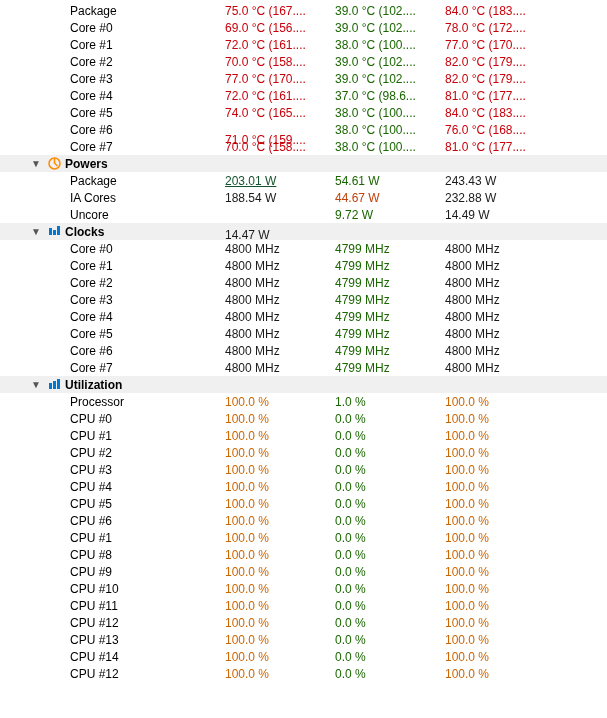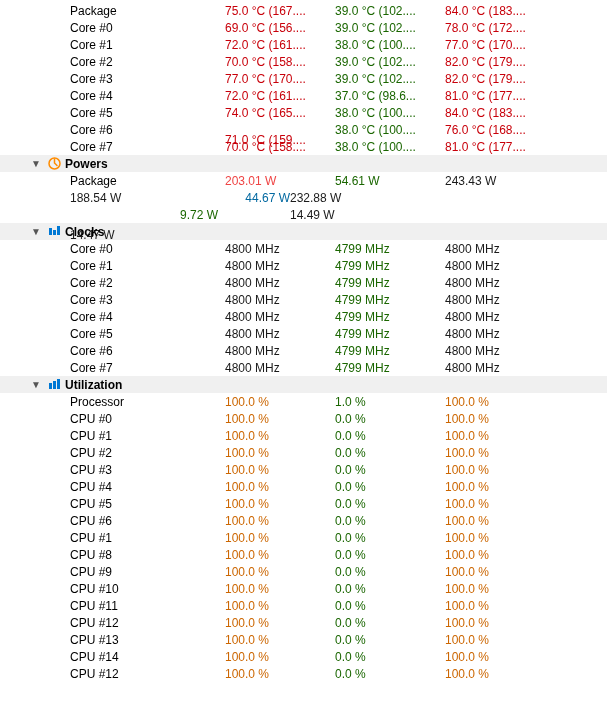--- a/index.html
+++ b/index.html
@@ -121,30 +121,32 @@
         <span class="section-icon">
           <svg width="13" height="13" viewBox="0 0 13 13">
             <circle cx="6.5" cy="6.5" r="5.5" fill="none" stroke="#ff8c00" stroke-width="1.5"></circle>
             <path d="M6.5 2v4l2.5 2.5" stroke="#ff8c00" stroke-width="1.5" fill="none" stroke-linecap="round"></path>
           </svg>
         </span>
         <span style="font-weight: bold;">Powers</span>
       </div>
       <div class="tree-row indent-4">
         <span class="label-col" style="min-width: 155px; color: rgb(0, 0, 0);">Package</span>
-        <span class="val1" style="color: #ef4444;">203.01 W</span>
+        <span class="val1" style="color: #14532d; text-decoration: underline;">203.01 W</span>
         <span class="val2" style="color: rgb(26, 102, 0);">54.61 W</span>
         <span class="val3" style="color: rgb(26, 26, 26);">243.43 W</span>
       </div>
       <div class="tree-row indent-4">
+        <span class="label-col" style="min-width: 155px; color: rgb(0, 0, 0);">IA Cores</span>
         <span class="val1" style="color: rgb(26, 26, 26);">188.54 W</span>
-        <span class="val2" style="color: #0369a1; text-align: right;">44.67 W</span>
+        <span class="val2" style="color: #c2410c;">44.67 W</span>
         <span class="val3" style="color: rgb(26, 26, 26);">232.88 W</span>
       </div>
       <div class="tree-row indent-4">
+        <span class="label-col" style="min-width: 155px; color: rgb(0, 0, 0);">Uncore</span>
         <span class="val1" style="color: rgb(26, 26, 26); margin-top: 40px;">14.47 W</span>
         <span class="val2" style="color: rgb(26, 102, 0);">9.72 W</span>
         <span class="val3" style="color: rgb(26, 26, 26);">14.49 W</span>
       </div>
     </div>
 
   <div id="clock-rows">
       <div class="tree-row indent-2" style="background: rgb(240, 240, 240);">
         <span class="expand-icon" style="color: rgb(85, 85, 85);">▼</span>
         <span class="section-icon">

